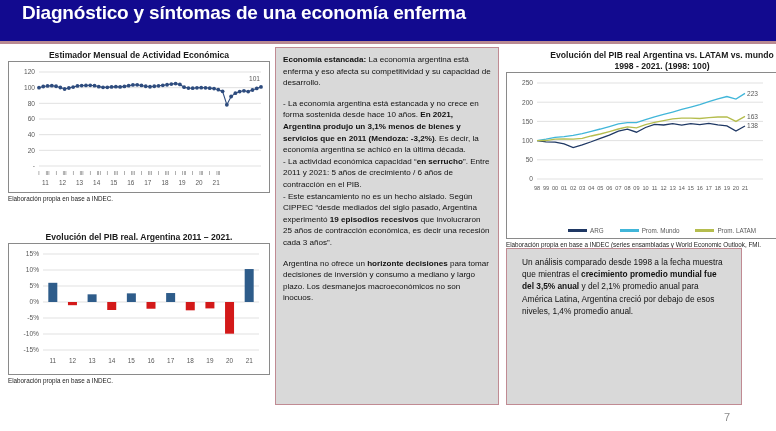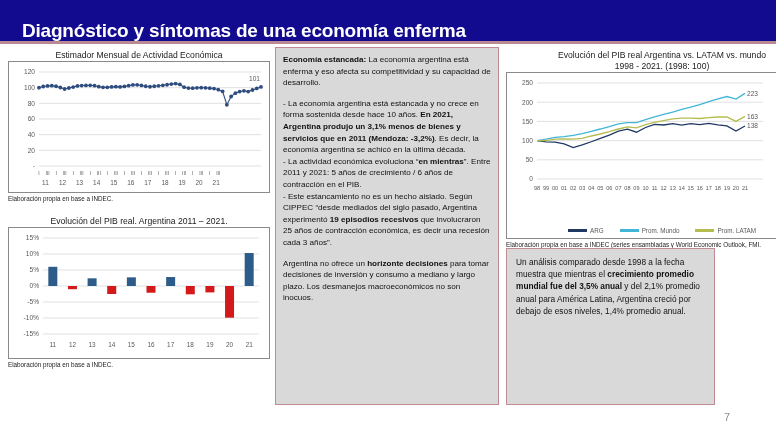--- a/index.html
+++ b/index.html
@@ -13,59 +13,59 @@
   
   .header {
     position: absolute; left: 0; top: 0; width: 776px; height: 41px;
     background: #120a8f;
   }
   .header-accent {
     position: absolute; left: 0; top: 41px; width: 776px; height: 3px;
     background: #b98a92;
   }
   .header-title {
-    position: absolute; left: 22px; top: 20px;
+    position: absolute; left: 22px; top: 2px;
     color: #ffffff; font-size: 19px; font-weight: bold;
     letter-spacing: -0.2px;
   }
   
   .panel-title {
-    text-align: center; font-size: 8.6px; font-weight: normal; color: #1a1a1a;
+    text-align: center; font-size: 8.6px; font-weight: bold; color: #1a1a1a;
     line-height: 11px;
   }
   .chart-box {
     border: 1px solid #8a8a8a; background: #ffffff; position: relative;
   }
   .source-note {
     font-size: 6.3px; color: #222; margin-top: 2px;
   }
   
   .col-left { position: absolute; left: 8px; top: 50px; width: 262px; }
   .chart1-box { height: 132px; }
-  .col-left2 { position: absolute; left: 8px; top: 216px; width: 262px; }
+  .col-left2 { position: absolute; left: 8px; top: 232px; width: 262px; }
   .chart2-box { height: 132px; }
 
   
   .center-box {
     position: absolute; left: 275px; top: 47px; width: 224px; height: 358px;
     background: #d9d9d9; border: 1.5px solid #c08b93;
     padding: 6px 7px 4px 7px;
     font-size: 8.1px; line-height: 11.6px; color: #111;
   }
   .center-box p { margin-bottom: 0; }
   .center-box .gap { height: 9px; }
   .center-box b { font-weight: bold; }
 
   
   .col-right { position: absolute; left: 506px; top: 50px; width: 312px; }
   .chart3-box { height: 167px; }
   .right-text {
-    position: absolute; left: 506px; top: 248px; width: 209px; height: 157px;
+    position: absolute; left: 506px; top: 248px; width: 236px; height: 157px;
     background: #d9d9d9; border: 1.5px solid #c08b93;
-    padding: 7px 9px; font-size: 8.3px; line-height: 12.2px; color: #111;
+    padding: 7px 15px; font-size: 8.3px; line-height: 12.2px; color: #111;
   }
   .right-text .gap { height: 10px; }
 
   
   .legend { position: absolute; bottom: 4px; left: 0; width: 100%;
             display: flex; justify-content: center; gap: 16px; }
   .legend-item { display: flex; align-items: center; gap: 3px; }
   .legend-swatch { width: 19px; height: 2.4px; display: block; }
   .legend-label { font-size: 6.3px; color: #595959; }
 
@@ -257,21 +257,21 @@
 
 <div class="center-box">
   <p>
     <b>Economía estancada:</b><span> La economía argentina está enferma y eso afecta su competitividad y su capacidad de desarrollo.</span>
   </p>
   <div class="gap"></div>
   <p>
     <span>- La economía argentina está estancada y no crece en forma sostenida desde hace 10 años. </span><b>En 2021, Argentina produjo un 3,1% menos de bienes y servicios que en 2011 (Mendoza: -3,2%)</b><span>. Es decir, la economía argentina se achicó en la última década.</span>
   </p>
   <p>
-    <span>- La actividad económica evoluciona “</span><b>en mientras</b><span>”.  Entre 2011 y 2021: 5 años de crecimiento / 6 años de contracción en el PIB.</span>
+    <span>- La actividad económica capacidad “</span><b>en serrucho</b><span>”.  Entre 2011 y 2021: 5 años de crecimiento / 6 años de contracción en el PIB.</span>
   </p>
   <p>
     <span> - Este estancamiento no es un hecho aislado. Según CIPPEC “desde mediados del siglo pasado, Argentina experimentó </span><b>19 episodios recesivos</b><span> que involucraron 25 años de contracción económica, es decir una recesión cada 3 años”.</span>
   </p>
   <div class="gap"></div>
   <p>
     <span>Argentina no ofrece un </span><b>horizonte decisiones</b><span> para tomar decisiones de inversión y consumo a mediano y largo plazo. Los desmanejos macroeconómicos no son inocuos.</span>
   </p>
 </div>
 

